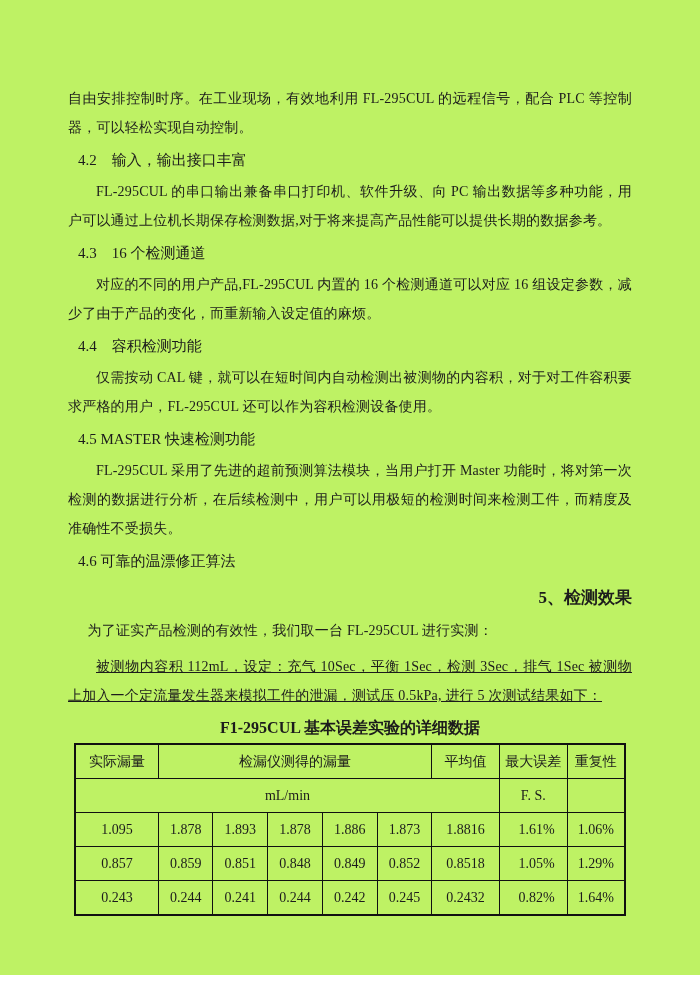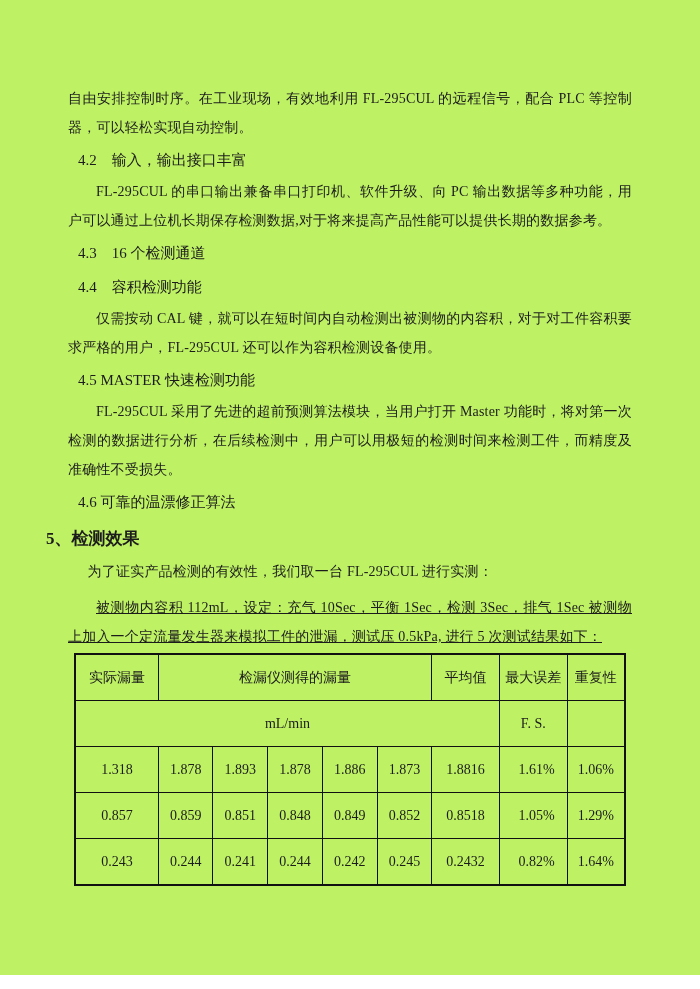--- a/index.html
+++ b/index.html
@@ -29,41 +29,42 @@
     font-weight:normal;
     line-height:31px;
     padding-left:10px;
   }
   .h5{
     margin:4px 0 2px 0;
     font-size:17px;
     font-weight:bold;
     line-height:33px;
     margin-left:-22px;
+    text-align:right;
   }
   .tbl-title{
     margin:6px 0 3px 0;
     text-align:center;
     font-size:16px;
     font-weight:bold;
     line-height:24px;
   }
   table.err{
     border-collapse:collapse;
     width:552px;
     margin:2px auto 0 auto;
     table-layout:fixed;
     border:2px solid #111;
   }
   table.err td{
     border:1.5px solid #111;
     font-size:14px;
     text-align:center;
     height:25px;
-    padding:10px 2px;
+    padding:4px 2px;
     overflow:hidden;
     white-space:nowrap;
   }
   table.err td.num-r{
     text-align:right;
     padding-right:12px;
   }
   col.c-actual{width:15%;}
   col.c-meas{width:9.85%;}
   col.c-avg{width:12.2%;}
@@ -74,33 +75,35 @@
 <body>
 
 <div class="page">
 
   <p class="para">自由安排控制时序。在工业现场，有效地利用 FL-295CUL 的远程信号，配合 PLC 等控制器，可以轻松实现自动控制。</p>
 
   <h3 class="h4x">4.2　输入，输出接口丰富</h3>
   <p class="para indent">FL-295CUL 的串口输出兼备串口打印机、软件升级、向 PC 输出数据等多种功能，用户可以通过上位机长期保存检测数据,对于将来提高产品性能可以提供长期的数据参考。</p>
 
   <h3 class="h4x">4.3　16 个检测通道</h3>
+  <p class="para indent">对应的不同的用户产品,FL-295CUL 内置的 16 个检测通道可以对应 16 组设定参数，减少了由于产品的变化，而重新输入设定值的麻烦。</p>
 
   <h3 class="h4x">4.4　容积检测功能</h3>
   <p class="para indent">仅需按动 CAL 键，就可以在短时间内自动检测出被测物的内容积，对于对工件容积要求严格的用户，FL-295CUL 还可以作为容积检测设备使用。</p>
 
   <h3 class="h4x">4.5 MASTER 快速检测功能</h3>
   <p class="para indent">FL-295CUL 采用了先进的超前预测算法模块，当用户打开 Master 功能时，将对第一次检测的数据进行分析，在后续检测中，用户可以用极短的检测时间来检测工件，而精度及准确性不受损失。</p>
 
   <h3 class="h4x">4.6 可靠的温漂修正算法</h3>
 
   <h2 class="h5">5、检测效果</h2>
   <p class="para indent-sm">为了证实产品检测的有效性，我们取一台 FL-295CUL 进行实测：</p>
   <p class="para indent mt">被测物内容积 112mL，设定：充气 10Sec，平衡 1Sec，检测 3Sec，排气 1Sec 被测物上加入一个定流量发生器来模拟工件的泄漏，测试压 0.5kPa, 进行 5 次测试结果如下：</p>
 
+  <div class="tbl-title">F1-295CUL 基本误差实验的详细数据</div>
 
   <table class="err">
     <colgroup>
       <col class="c-actual">
         <col class="c-meas">
         <col class="c-meas">
         <col class="c-meas">
       <col class="c-meas">
         <col class="c-meas">
         <col class="c-avg">
@@ -114,21 +117,21 @@
         <td>平均值</td>
         <td>最大误差</td>
         <td>重复性</td>
       </tr>
       <tr>
         <td colspan="7">mL/min</td>
         <td>F. S.</td>
         <td></td>
       </tr>
       <tr>
-        <td>1.318</td>
+        <td>1.095</td>
         <td>1.878</td>
         <td>1.893</td>
         <td>1.878</td>
         <td>1.886</td>
         <td>1.873</td>
         <td>1.8816</td>
         <td class="num-r">1.61%</td>
         <td>1.06%</td>
       </tr>
       <tr>

